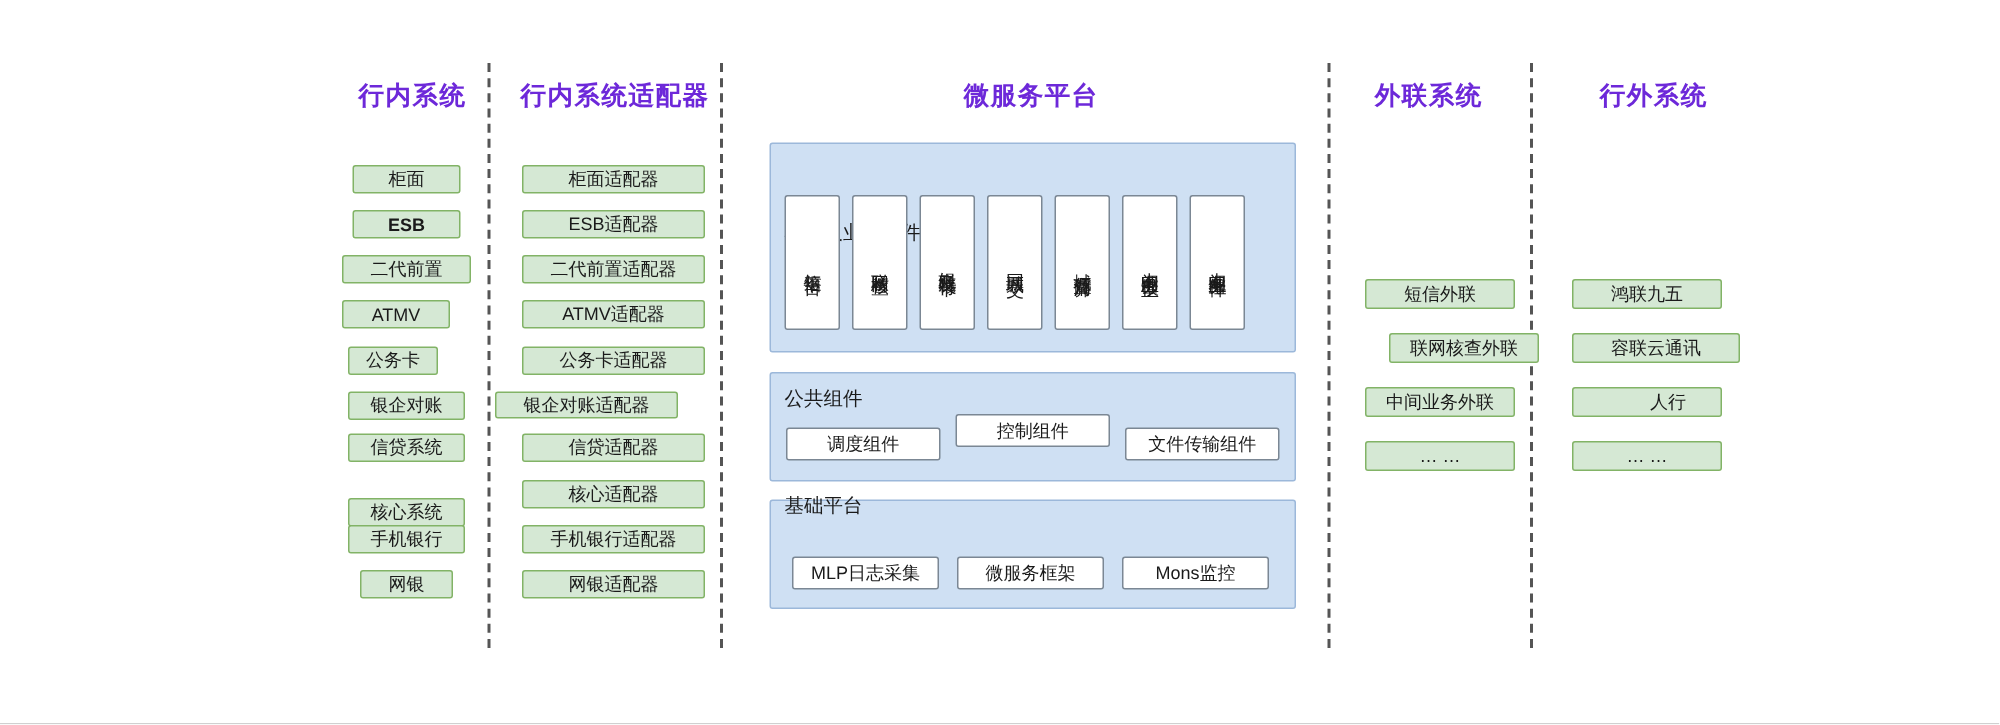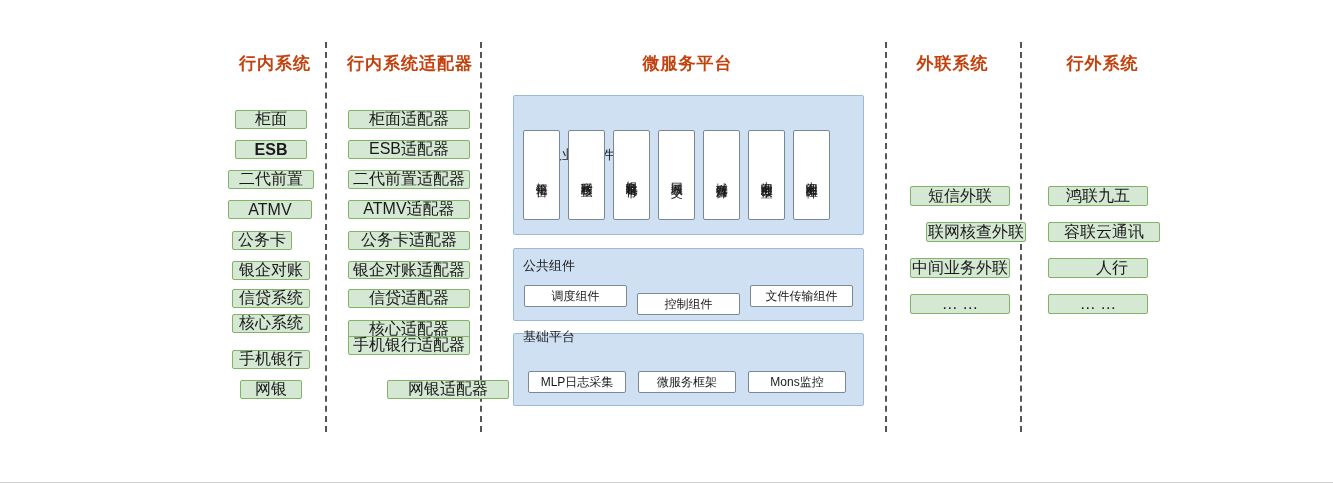--- a/index.html
+++ b/index.html
@@ -24,39 +24,39 @@
     right: 0;
     bottom: 0;
     height: 1px;
     background: #d0d0d0;
   }
   .col-title {
     position: absolute;
     text-align: center;
     font-size: 17px;
     font-weight: bold;
-    color: #c2410c;
+    color: #6d28d9;
     letter-spacing: 1px;
     white-space: nowrap;
   }
   .divider {
     position: absolute;
     top: 42px;
     width: 0;
     height: 390px;
     border-left: 2px dashed #555;
   }
   
   .gbox {
     position: absolute;
     box-sizing: border-box;
     background: #d5e8d4;
     border: 1px solid #82b366;
     border-radius: 2px;
-    font-size: 16px;
+    font-size: 12px;
     color: #1a1a1a;
     display: flex;
     align-items: center;
     justify-content: center;
     text-align: right;
     white-space: nowrap;
   }
   
   .panel {
     position: absolute;
@@ -115,38 +115,38 @@
   <div class="col-title" style="left:885px; top:52px; width:135px;">外联系统</div>
 
   <div class="divider" style="left:325px;"></div>
   <div class="divider" style="left:480px;"></div>
   <div class="divider" style="left:885px;"></div>
   <div class="divider" style="left:1020px;"></div>
 
   <div class="gbox" style="left:235px; top:110px; width:72px; height:19px;">柜面</div>
   <div class="gbox" style="left:235px; top:140px; width:72px; height:19px;font-weight:bold;">ESB</div>
   <div class="gbox" style="left:228px; top:170px; width:86px; height:19px;">二代前置</div>
-  <div class="gbox" style="left:228px; top:200px; width:84px; height:19px;">ATMV</div>
+  <div class="gbox" style="left:228px; top:200px; width:72px; height:19px;">ATMV</div>
   <div class="gbox" style="left:232px; top:231px; width:60px; height:19px;">公务卡</div>
   <div class="gbox" style="left:232px; top:261px; width:78px; height:19px;">银企对账</div>
   <div class="gbox" style="left:232px; top:289px; width:78px; height:19px;">信贷系统</div>
-  <div class="gbox" style="left:232px; top:314px; width:78px; height:19px;">核心系统</div>
+  <div class="gbox" style="left:232px; top:332px; width:78px; height:19px;">核心系统</div>
   <div class="gbox" style="left:232px; top:350px; width:78px; height:19px;">手机银行</div>
   <div class="gbox" style="left:240px; top:380px; width:62px; height:19px;">网银</div>
 
   <div class="gbox" style="left:348px; top:110px; width:122px; height:19px;">柜面适配器</div>
   <div class="gbox" style="left:348px; top:140px; width:122px; height:19px;">ESB适配器</div>
   <div class="gbox" style="left:348px; top:170px; width:122px; height:19px;">二代前置适配器</div>
   <div class="gbox" style="left:348px; top:200px; width:122px; height:19px;">ATMV适配器</div>
   <div class="gbox" style="left:348px; top:231px; width:122px; height:19px;">公务卡适配器</div>
-  <div class="gbox" style="left:348px; top:261px; width:122px; height:18px;">银企对账适配器</div>
+  <div class="gbox" style="left:330px; top:261px; width:122px; height:18px;">银企对账适配器</div>
   <div class="gbox" style="left:348px; top:289px; width:122px; height:19px;">信贷适配器</div>
   <div class="gbox" style="left:348px; top:320px; width:122px; height:19px;">核心适配器</div>
-  <div class="gbox" style="left:348px; top:336px; width:122px; height:19px;">手机银行适配器</div>
-  <div class="gbox" style="left:348px; top:380px; width:122px; height:19px;margin-left:39px;">网银适配器</div>
+  <div class="gbox" style="left:348px; top:350px; width:122px; height:19px;">手机银行适配器</div>
+  <div class="gbox" style="left:348px; top:380px; width:122px; height:19px;">网银适配器</div>
 
   <div class="panel" style="left:513px; top:95px; width:351px; height:140px;"></div>
   <div class="panel-label" style="left:523px; top:104px;margin-top:42px;">模型及业务组件</div>
 
   <div class="white-box-v" style="left:523px; top:130px; width:37px; height:90px;">
       <span>短信平台</span>
     </div>
   <div class="white-box-v" style="left:568px; top:130px; width:37px; height:90px;">
       <span>联网核查</span>
     </div>
@@ -162,21 +162,21 @@
   <div class="white-box-v" style="left:748px; top:130px; width:37px; height:90px;">
       <span>中间业务模型</span>
     </div>
   <div class="white-box-v" style="left:793px; top:130px; width:37px; height:90px;">
       <span>中间业务组件</span>
     </div>
 
   <div class="panel" style="left:513px; top:248px; width:351px; height:73px;"></div>
   <div class="panel-label" style="left:523px; top:257px;">公共组件</div>
   <div class="white-box" style="left:524px; top:285px; width:103px; height:22px;">调度组件</div>
-  <div class="white-box" style="left:637px; top:293px; width:103px; height:22px;">控制组件</div>
+  <div class="white-box" style="left:637px; top:276px; width:103px; height:22px;">控制组件</div>
   <div class="white-box" style="left:750px; top:285px; width:103px; height:22px;">文件传输组件</div>
 
   <div class="panel" style="left:513px; top:333px; width:351px; height:73px;"></div>
   <div class="panel-label" style="left:523px; top:328px;">基础平台</div>
   <div class="white-box" style="left:528px; top:371px; width:98px; height:22px;">MLP日志采集</div>
   <div class="white-box" style="left:638px; top:371px; width:98px; height:22px;">微服务框架</div>
   <div class="white-box" style="left:748px; top:371px; width:98px; height:22px;">Mons监控</div>
 
   <div class="gbox" style="left:910px; top:186px; width:100px; height:20px;">短信外联</div>
   <div class="gbox" style="left:910px; top:222px; width:100px; height:20px;margin-left:16px;">联网核查外联</div>

